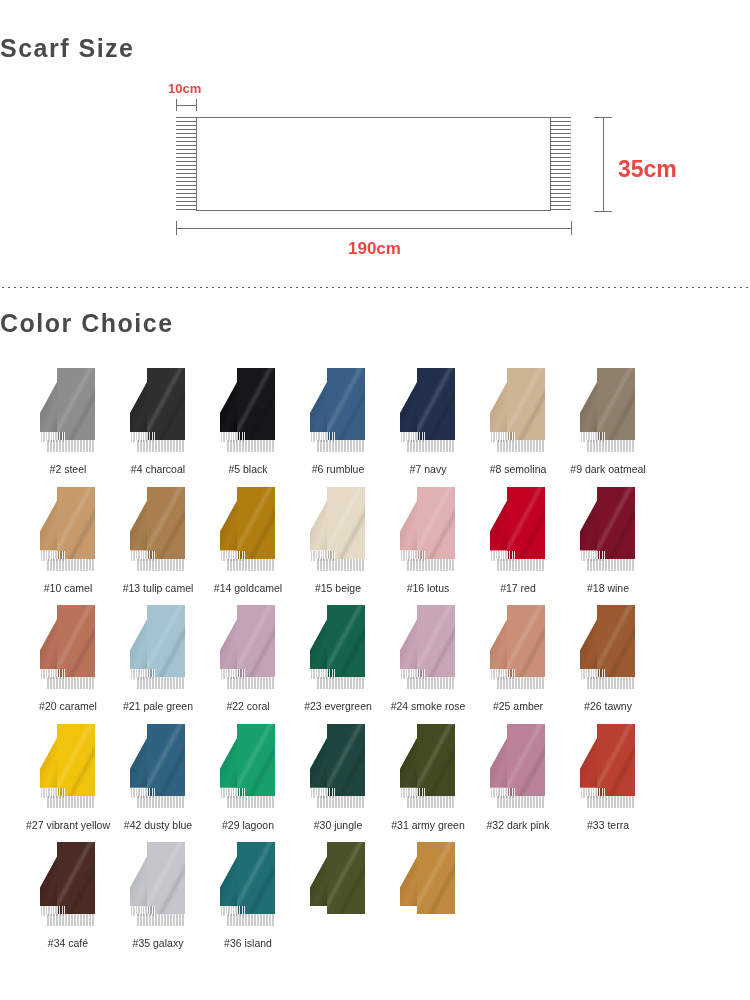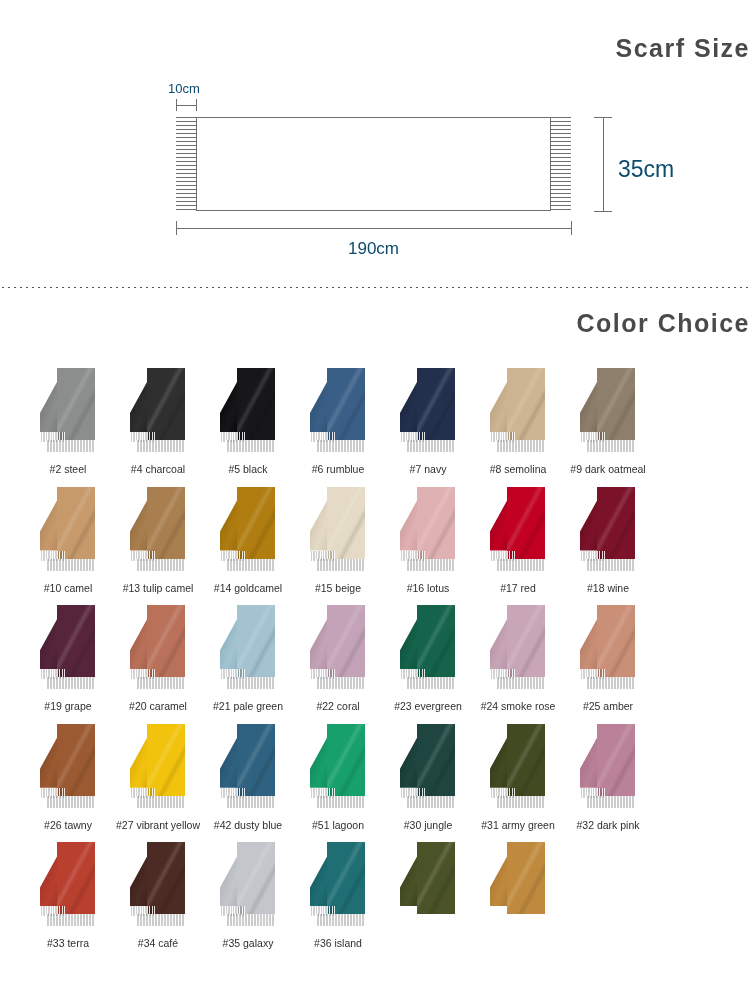--- a/index.html
+++ b/index.html
@@ -5,38 +5,38 @@
   html,body{margin:0;padding:0;}
   body{
     width:750px;height:1000px;
     background:#ffffff;
     font-family:"Liberation Sans", sans-serif;
     color:#3d3d3d;
     overflow:hidden;
     position:relative;
   }
   .section-title{
-    text-align:right;
+    text-align:left;
     font-size:25px;
     font-weight:bold;
     letter-spacing:1.5px;
     color:#4a4a4a;
   }
   #size-title{padding-top:34px;}
   
   #size-diagram{
     position:relative;
     width:750px;height:180px;
     margin-top:22px;
   }
   .dim-label{
     position:absolute;
     font-size:13px;
-    font-weight:normal;
-    color:#0c4a6e;
+    font-weight:bold;
+    color:#ef4444;
     white-space:nowrap;
   }
   .line-h{position:absolute;height:1px;background:#6e6e6e;}
   .line-v{position:absolute;width:1px;background:#6e6e6e;}
   .scarf-rect{
     position:absolute;
     left:196px;top:32px;
     width:355px;height:94px;
     border:1px solid #6e6e6e;
     background:#ffffff;
@@ -314,31 +314,20 @@
         <div class="panel-main" style="background: rgb(124, 18, 41);">
           <div class="folds" style="background: linear-gradient(118deg, rgba(255, 255, 255, 0) 38%, rgba(255, 255, 255, 0.28) 44%, rgba(255, 255, 255, 0) 50%, rgba(0, 0, 0, 0) 62%, rgba(0, 0, 0, 0.22) 68%, rgba(0, 0, 0, 0) 74%);"></div>
         </div>
         <div class="fringe-small"></div>
         <div class="fringe-wide"></div>
       </div>
       <div class="swatch-label">#18 wine</div>
     </div>
     <div class="swatch">
       <div class="swatch-art">
-        <div class="panel-drape" style="background: linear-gradient(110deg, rgb(62, 26, 43) 0%, rgb(86, 37, 60) 55%, rgb(62, 26, 43) 100%);"></div>
-        <div class="panel-main" style="background: rgb(86, 37, 60);">
-          <div class="folds" style="background: linear-gradient(118deg, rgba(255, 255, 255, 0) 38%, rgba(255, 255, 255, 0.28) 44%, rgba(255, 255, 255, 0) 50%, rgba(0, 0, 0, 0) 62%, rgba(0, 0, 0, 0.22) 68%, rgba(0, 0, 0, 0) 74%);"></div>
-        </div>
-        <div class="fringe-small"></div>
-        <div class="fringe-wide"></div>
-      </div>
-      <div class="swatch-label">#19 grape</div>
-    </div>
-    <div class="swatch">
-      <div class="swatch-art">
         <div class="panel-drape" style="background: linear-gradient(110deg, rgb(155, 89, 68) 0%, rgb(185, 113, 90) 55%, rgb(155, 89, 68) 100%);"></div>
         <div class="panel-main" style="background: rgb(185, 113, 90);">
           <div class="folds" style="background: linear-gradient(118deg, rgba(255, 255, 255, 0) 38%, rgba(255, 255, 255, 0.28) 44%, rgba(255, 255, 255, 0) 50%, rgba(0, 0, 0, 0) 62%, rgba(0, 0, 0, 0.22) 68%, rgba(0, 0, 0, 0) 74%);"></div>
         </div>
         <div class="fringe-small"></div>
         <div class="fringe-wide"></div>
       </div>
       <div class="swatch-label">#20 caramel</div>
     </div>
     <div class="swatch">
@@ -431,21 +420,21 @@
     </div>
     <div class="swatch">
       <div class="swatch-art">
         <div class="panel-drape" style="background: linear-gradient(110deg, rgb(13, 127, 83) 0%, rgb(23, 160, 107) 55%, rgb(13, 127, 83) 100%);"></div>
         <div class="panel-main" style="background: rgb(23, 160, 107);">
           <div class="folds" style="background: linear-gradient(118deg, rgba(255, 255, 255, 0) 38%, rgba(255, 255, 255, 0.28) 44%, rgba(255, 255, 255, 0) 50%, rgba(0, 0, 0, 0) 62%, rgba(0, 0, 0, 0.22) 68%, rgba(0, 0, 0, 0) 74%);"></div>
         </div>
         <div class="fringe-small"></div>
         <div class="fringe-wide"></div>
       </div>
-      <div class="swatch-label">#51 lagoon</div>
+      <div class="swatch-label">#29 lagoon</div>
     </div>
     <div class="swatch">
       <div class="swatch-art">
         <div class="panel-drape" style="background: linear-gradient(110deg, rgb(19, 49, 45) 0%, rgb(30, 69, 63) 55%, rgb(19, 49, 45) 100%);"></div>
         <div class="panel-main" style="background: rgb(30, 69, 63);">
           <div class="folds" style="background: linear-gradient(118deg, rgba(255, 255, 255, 0) 38%, rgba(255, 255, 255, 0.28) 44%, rgba(255, 255, 255, 0) 50%, rgba(0, 0, 0, 0) 62%, rgba(0, 0, 0, 0.22) 68%, rgba(0, 0, 0, 0) 74%);"></div>
         </div>
         <div class="fringe-small"></div>
         <div class="fringe-wide"></div>
       </div>

